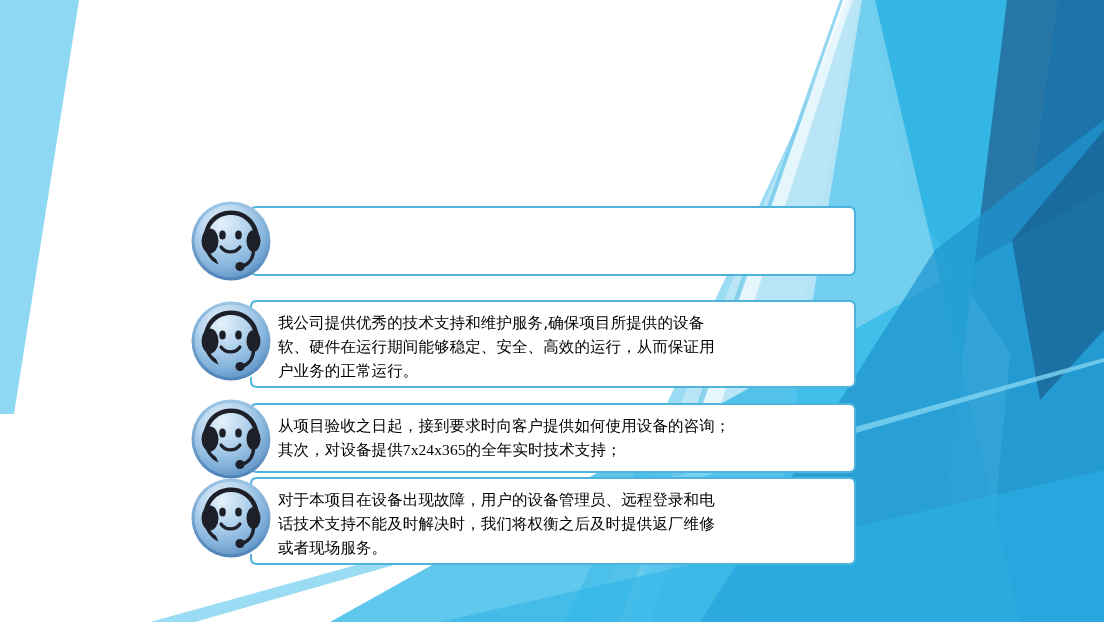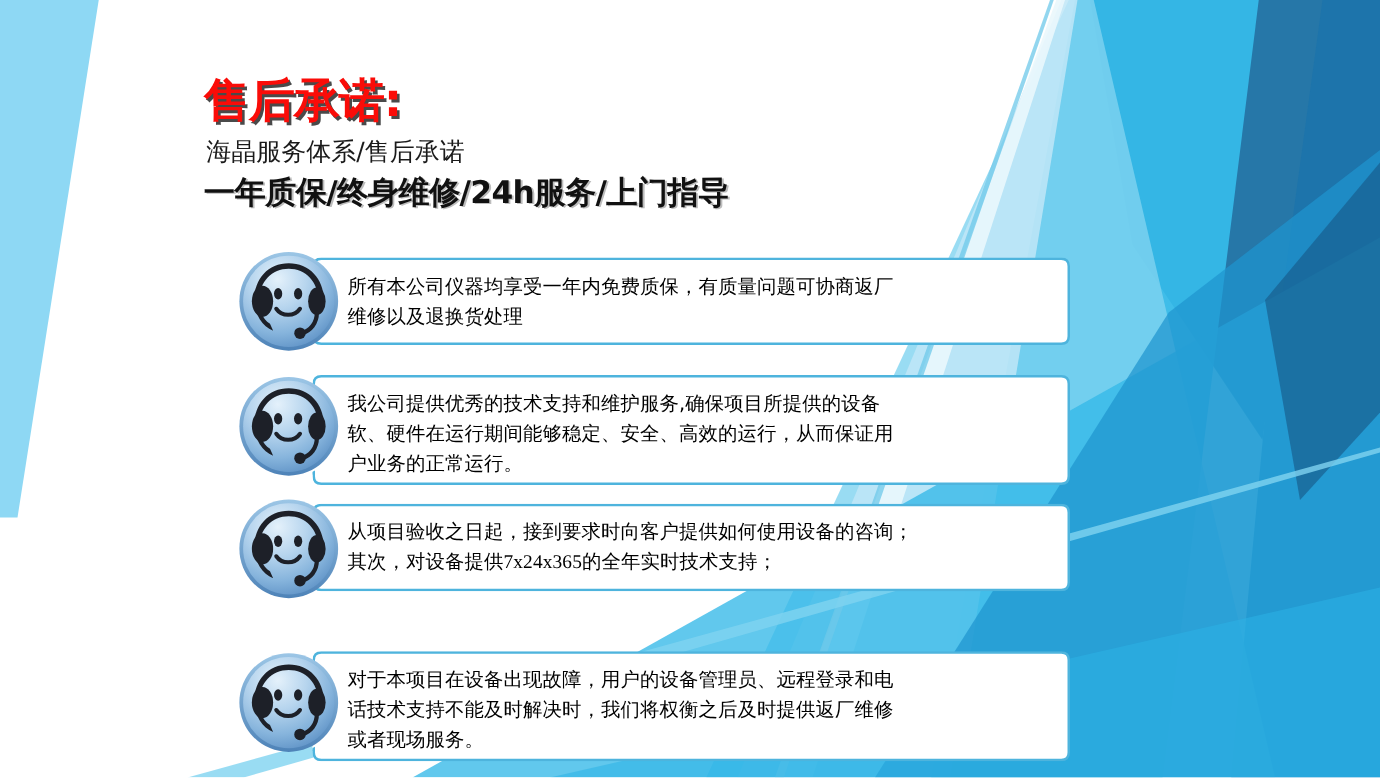--- a/index.html
+++ b/index.html
@@ -102,40 +102,33 @@
 
       <polygon points="1012,240 1104,130 1104,330 1040,400" fill="#175b8a" opacity="0.65"></polygon>
 
       <polygon points="840,0 843,0 627,622 620,622" fill="#6ec8ea" opacity="0.75"></polygon>
       <polygon points="1104,358 1104,362 195,622 150,622" fill="#7fd3f0" opacity="0.8"></polygon>
 
       <polygon points="1104,470 1104,622 440,622" fill="#2bb3e6" opacity="0.55"></polygon>
     </g>
   </svg>
 
-  <div class="header">
-    <h1 class="title-main">售后承诺:</h1>
-    <div class="title-sub">海晶服务体系/售后承诺</div>
-    <div class="title-tag">一年质保/终身维修/24h服务/上门指导</div>
-  </div>
 
   <div id="rows">
       <div class="row" style="left: 190px; top: 200px; width: 600px; height: 84px;">
         <svg viewBox="0 0 606 70" width="606" height="70" style="position: absolute; left: 60px; top: 6px;">
           <path d="M 7 1
              L 599 1 Q 605 1 605 7
              L 605 63 Q 605 69 599 69
              L 7 69 Q 1 69 1 63
              L 1 60 L -15 68
              L 1 46 L 1 24
              L -15 2 L 1 10
              L 1 7 Q 1 1 7 1 Z" fill="#ffffff" stroke="#4eb4dd" stroke-width="2" stroke-linejoin="miter"></path>
         </svg>
-        <div class="callout-text" style="position: absolute; left: 74px; top: 8px; width: 578px;">所有本公司仪器均享受一年内免费质保，有质量问题可协商返厂
-维修以及退换货处理</div>
         <svg viewBox="0 0 82 82" xmlns="http://www.w3.org/2000/svg" class="avatar" style="top: 0px;">
   <defs>
     <radialGradient id="faceGrad0" cx="38%" cy="26%" r="82%">
       <stop offset="0%" stop-color="#e4f1fb"></stop>
       <stop offset="38%" stop-color="#b7d5ee"></stop>
       <stop offset="72%" stop-color="#86b4dc"></stop>
       <stop offset="100%" stop-color="#5b8fc4"></stop>
     </radialGradient>
     <linearGradient id="rimGrad0" x1="0" y1="0" x2="0" y2="1">
       <stop offset="0%" stop-color="#9cc6e6"></stop>
@@ -260,21 +253,21 @@
 
   <path d="M63.5 50 C 63.5 58.5 58.5 64.5 51.5 66.5" stroke="#1d2028" stroke-width="3.4" fill="none" stroke-linecap="round"></path>
   <circle cx="50" cy="66.5" r="4.6" fill="#1d2028"></circle>
 
   <ellipse cx="32.5" cy="35" rx="3.3" ry="4.6" fill="#1d2028"></ellipse>
   <ellipse cx="48.5" cy="35" rx="3.3" ry="4.6" fill="#1d2028"></ellipse>
 
   <path d="M31 47 C 35.5 53.5 45.5 53.5 50 47" stroke="#1d2028" stroke-width="3.2" fill="none" stroke-linecap="round"></path>
 </svg>
       </div>
-      <div class="row" style="left: 190px; top: 516px; width: 600px; height: 102px; text-decoration: underline;">
+      <div class="row" style="left: 190px; top: 472px; width: 600px; height: 102px; text-decoration: underline;">
         <svg viewBox="0 0 606 88" width="606" height="88" style="position: absolute; left: 60px; top: 5px;">
           <path d="M 7 1
              L 599 1 Q 605 1 605 7
              L 605 81 Q 605 87 599 87
              L 7 87 Q 1 87 1 81
              L 1 78 L -15 86
              L 1 64 L 1 24
              L -15 2 L 1 10
              L 1 7 Q 1 1 7 1 Z" fill="#ffffff" stroke="#4eb4dd" stroke-width="2" stroke-linejoin="miter"></path>
         </svg>

